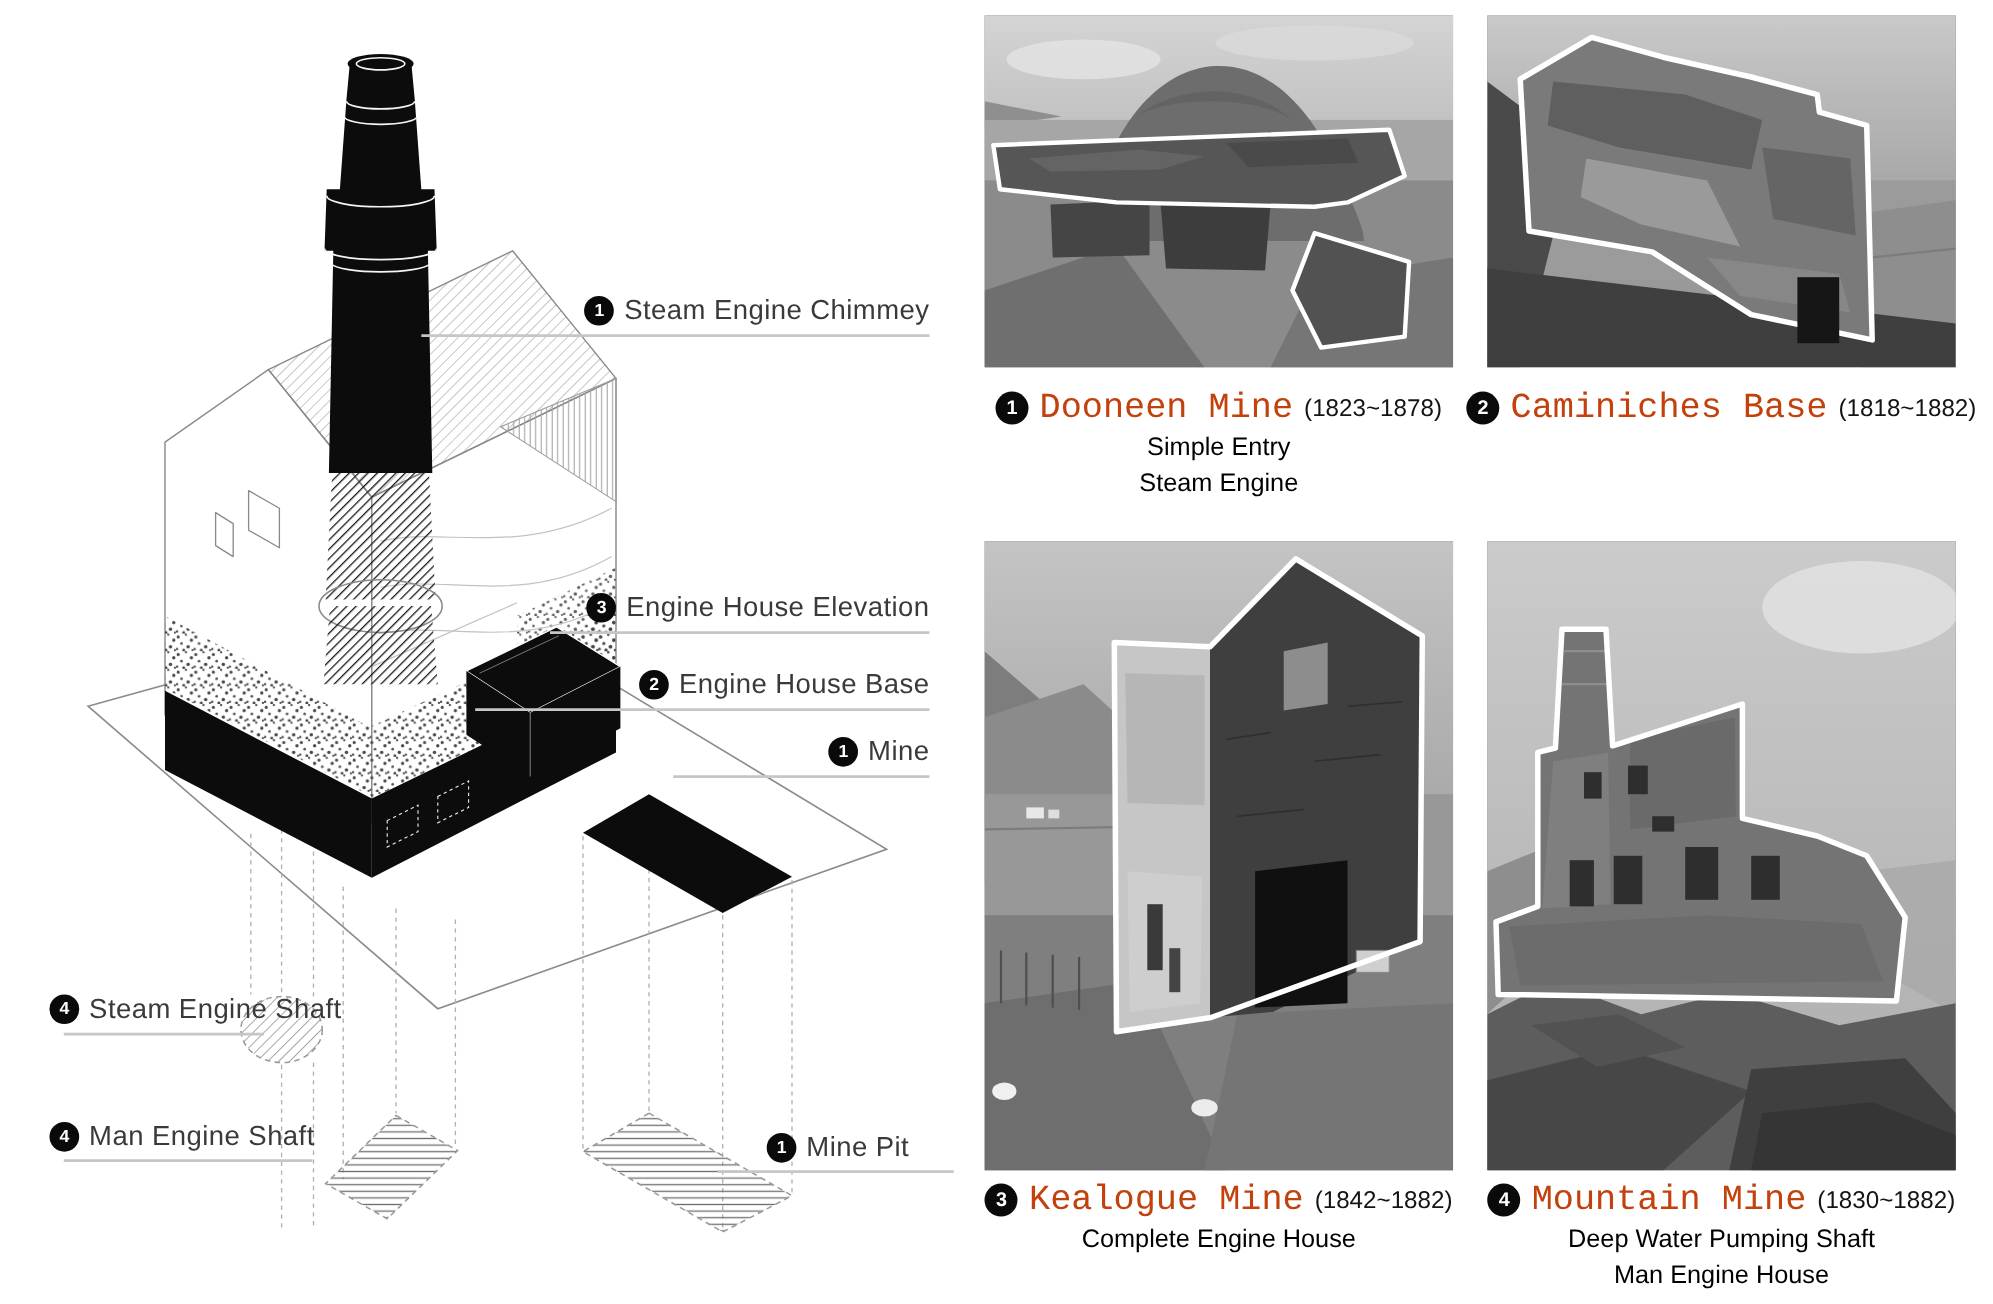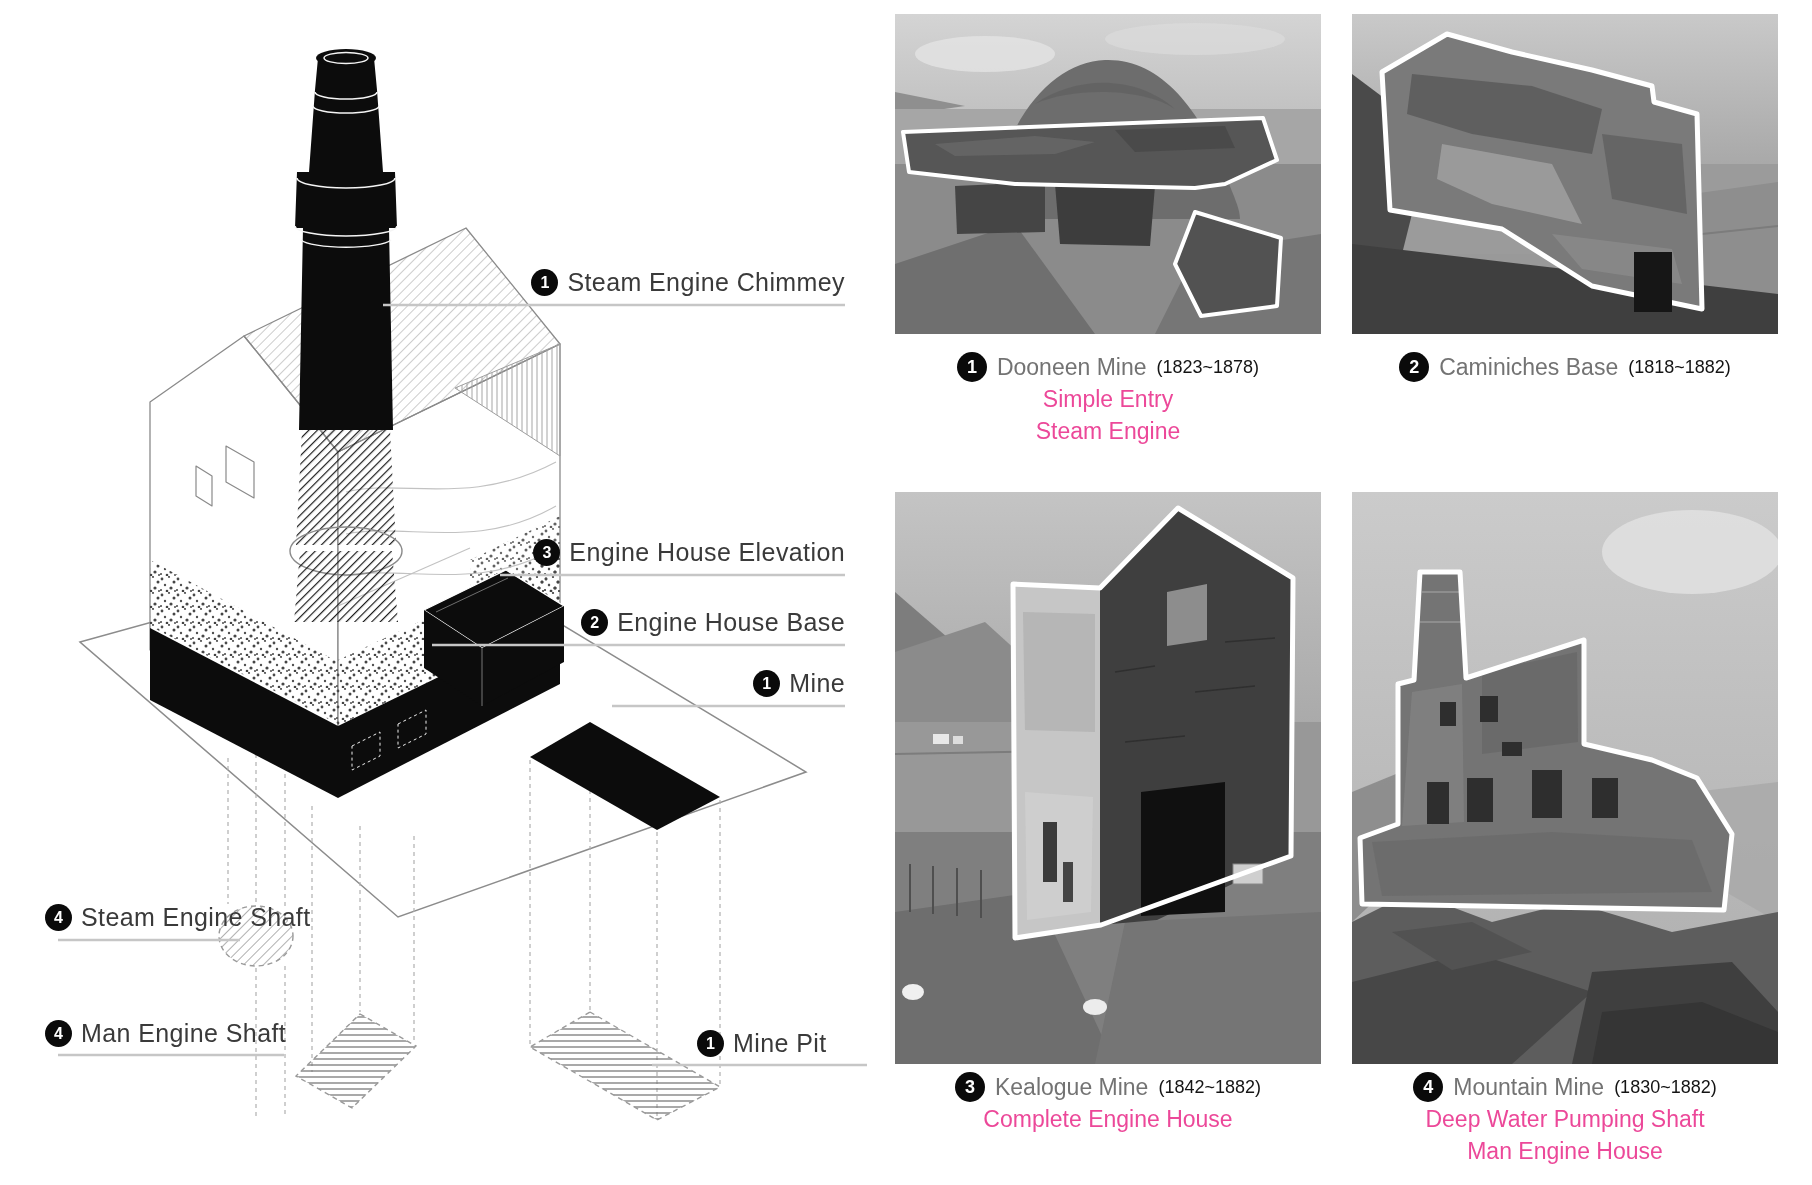--- a/index.html
+++ b/index.html
@@ -11,23 +11,23 @@
   .dlabel{position:absolute;display:flex;align-items:center;gap:9px;white-space:nowrap;}
   .dlabel .txt{font-size:25px;color:#3a3a3a;letter-spacing:.4px;}
   .badge{display:inline-flex;align-items:center;justify-content:center;
          width:27px;height:27px;border-radius:50%;background:#0a0a0a;color:#fff;
          font-size:16px;font-weight:bold;flex:0 0 auto;}
   
   .photo{position:absolute;overflow:hidden;background:#999;}
   .caption{position:absolute;text-align:center;}
   .cap-title{display:flex;align-items:center;justify-content:center;gap:10px;white-space:nowrap;}
   .cap-title .badge{width:30px;height:30px;font-size:18px;}
-  .cap-name{font-size:23px;color:#737373;}
-  .cap-years{font-size:18px;color:#141414;}
-  .cap-sub{font-size:23px;color:#ec4899;line-height:1.32;margin-top:2px;}
+  .cap-name{font-size:32px;color:#c2410c;font-family:Liberation Mono, monospace;}
+  .cap-years{font-size:22px;color:#141414;}
+  .cap-sub{font-size:23px;color:#000000;line-height:1.32;margin-top:2px;}
 </style>
 </head>
 <body>
 
 <div id="page">
 
   <div id="diagram-wrap">
     <svg id="diagram-svg" width="880" height="1185" viewBox="0 0 880 1185">
       <defs>
         <pattern id="pat-roof" width="7" height="7" patternUnits="userSpaceOnUse" patternTransform="rotate(45)">

